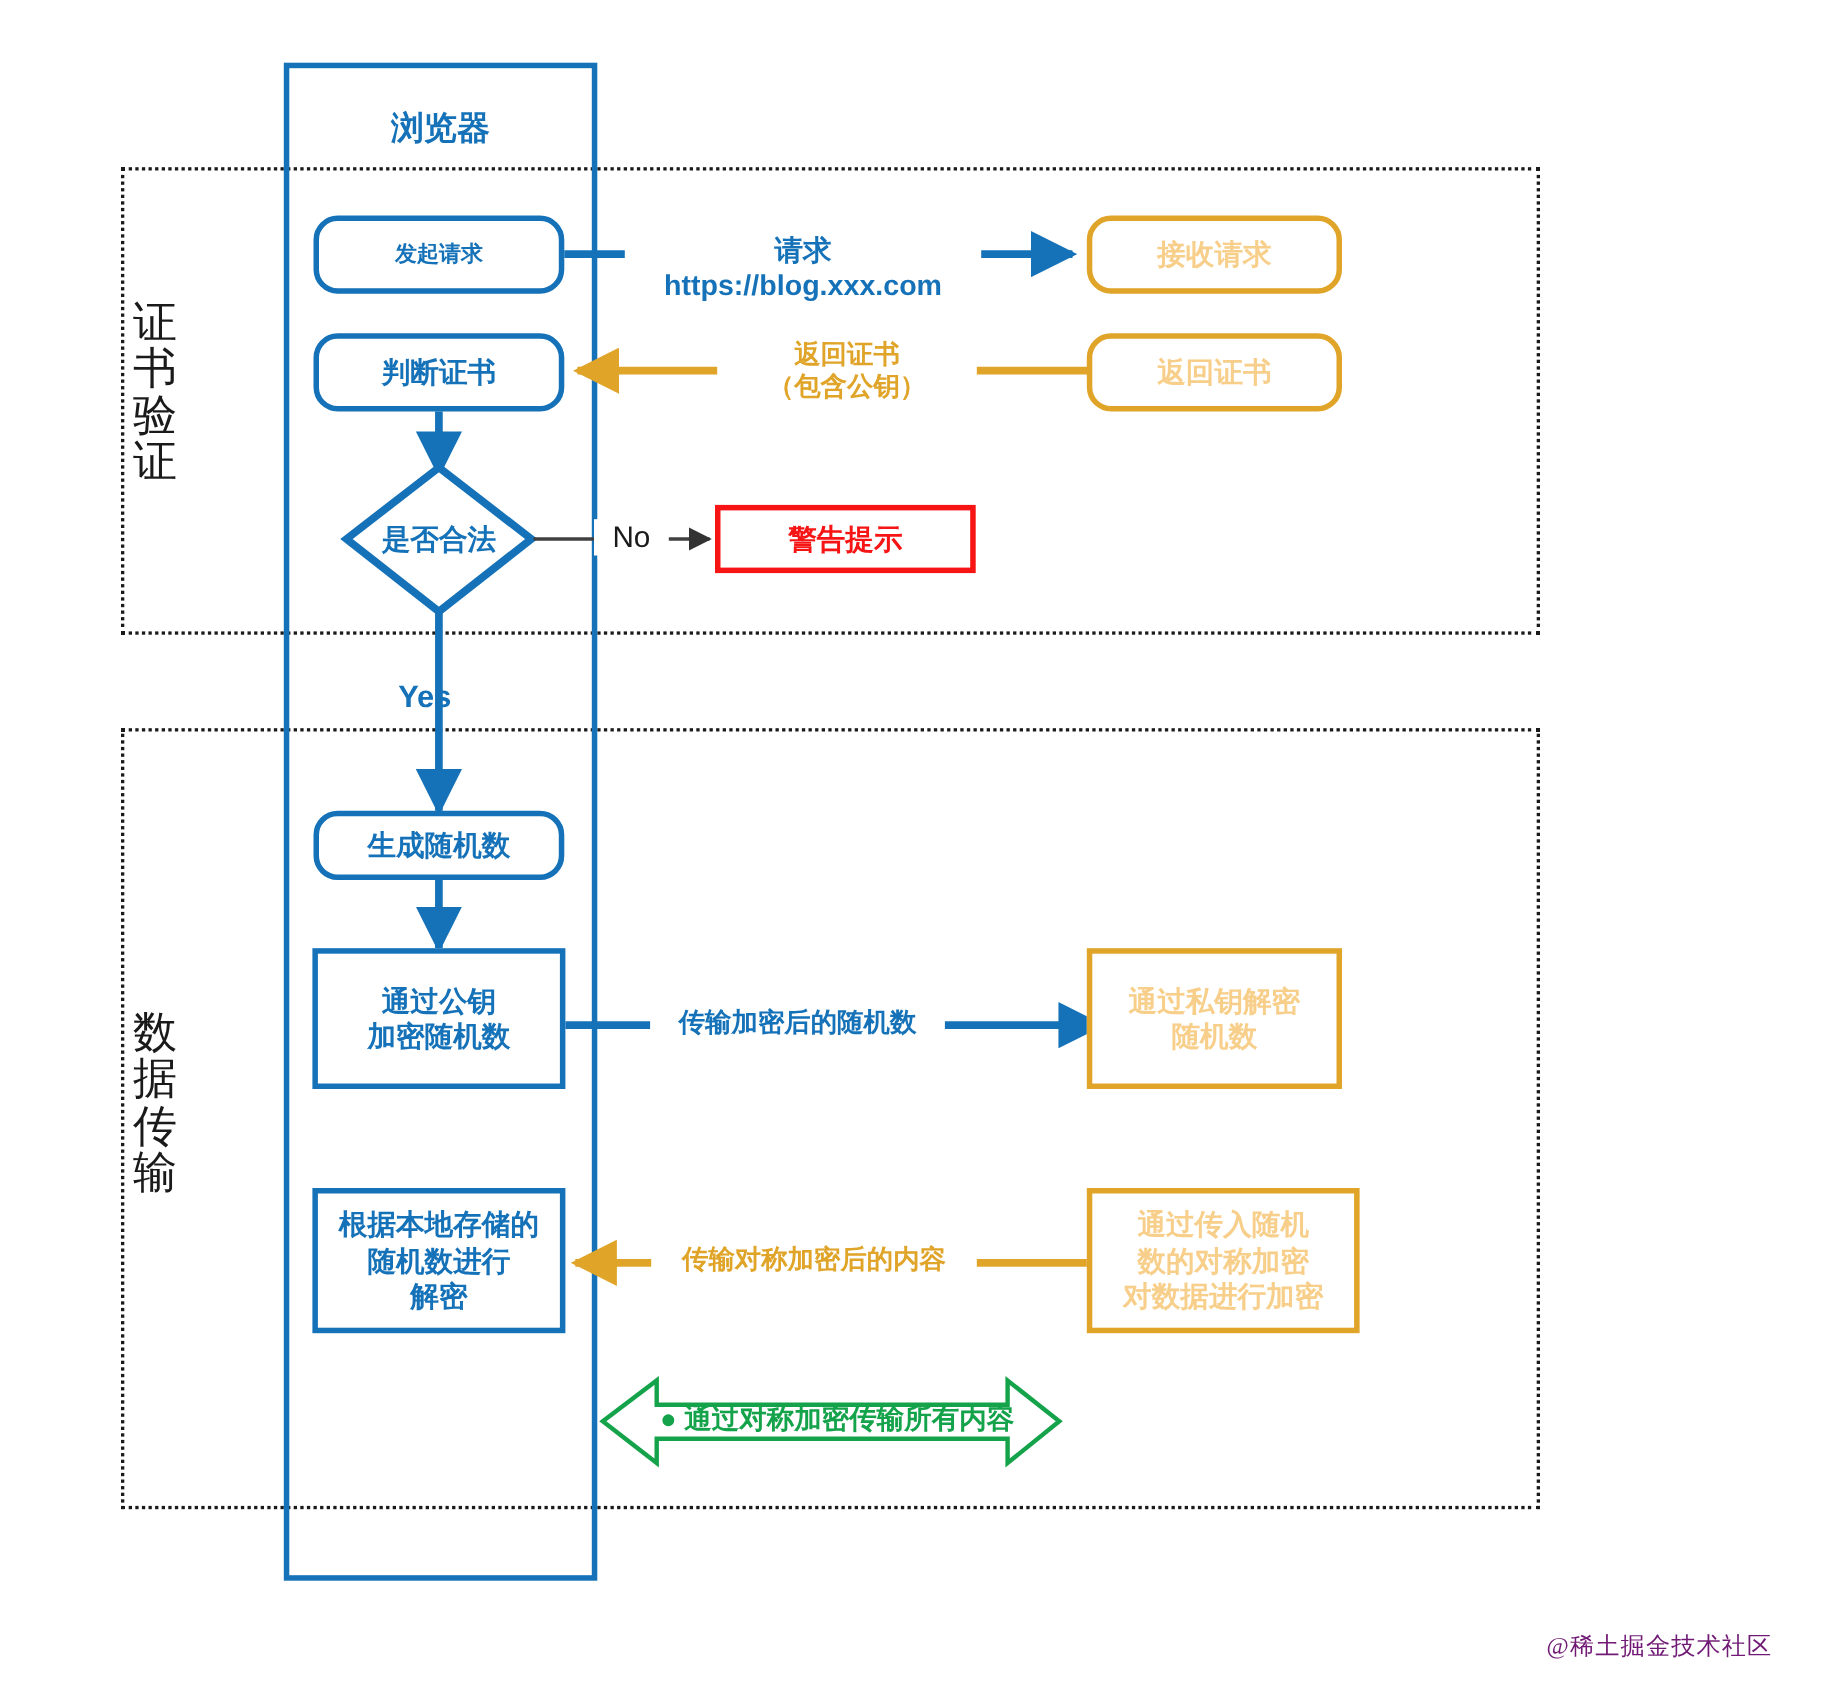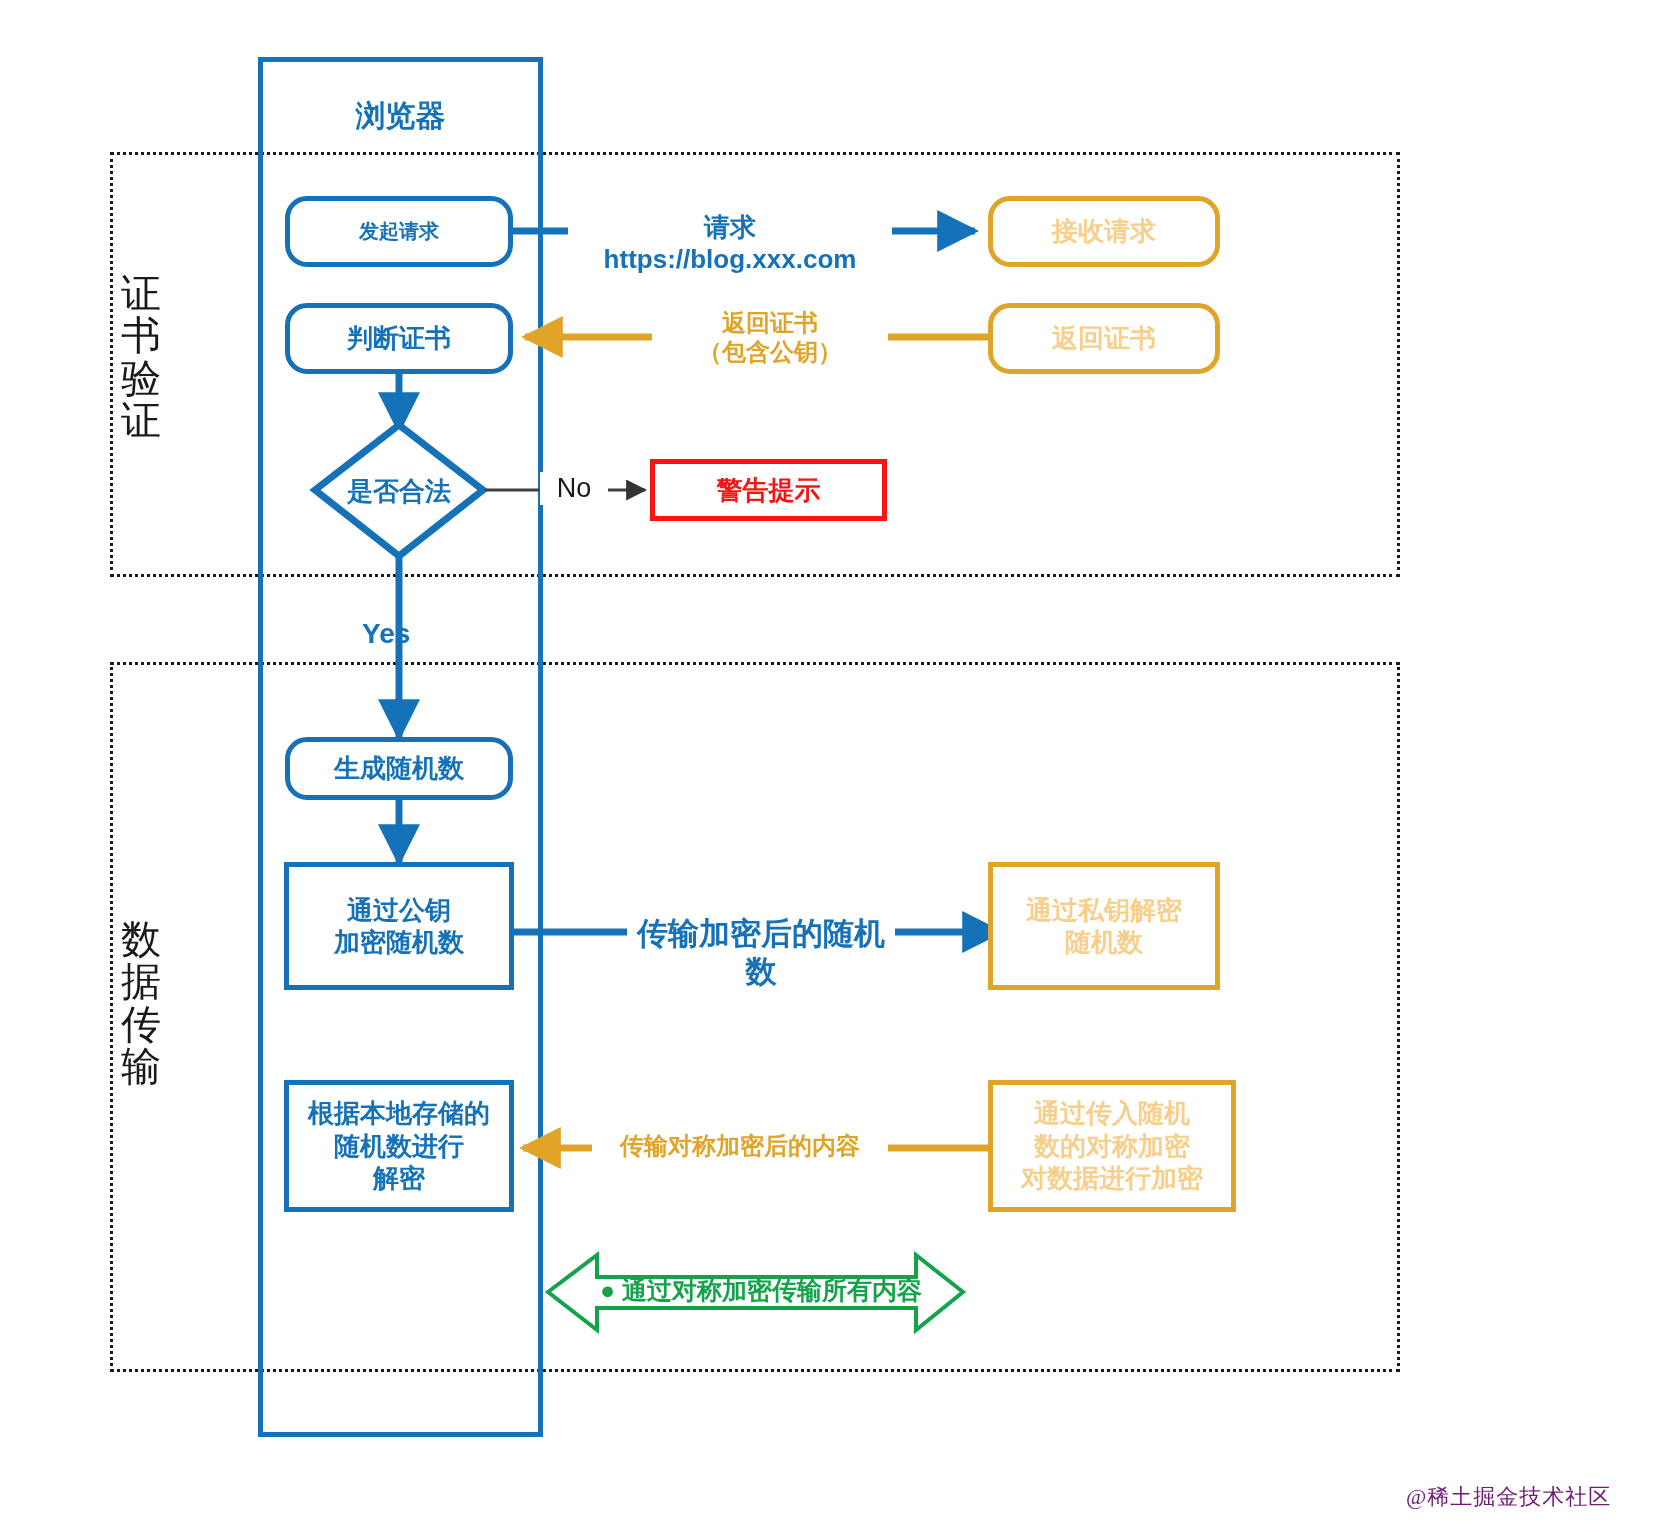--- a/index.html
+++ b/index.html
@@ -165,21 +165,21 @@
 
   <div class="edge-label blue" style="left:568px;top:212px;width:312px;font-size:26px;">请求 https://blog.xxx.com</div>
 
   <div class="edge-label amber" style="left:652px;top:308px;width:224px;font-size:24px;">返回证书
 （包含公钥）</div>
 
   <div class="edge-label dark" style="left:540px;top:472px;width:56px;font-size:27px;">No</div>
 
   <div class="yes-label" style="left:362px;top:618px;">Yes</div>
 
-  <div class="edge-label blue" style="left:627px;top:915px;width:256px;font-size:31px;">传输加密后的随机数</div>
+  <div class="edge-label blue" style="left:591px;top:915px;width:256px;font-size:24px;">传输加密后的随机数</div>
 
   <div class="edge-label amber" style="left:592px;top:1131px;width:284px;font-size:24px;">传输对称加密后的内容</div>
 
   <div class="edge-label green" style="left:590px;top:1275px;width:330px;font-size:25px;background:transparent;">● 通过对称加密传输所有内容</div>
 
   <div class="watermark" style="left:1406px;top:1482px;">@稀土掘金技术社区</div>
 
 </div>
 
 </body></html>

